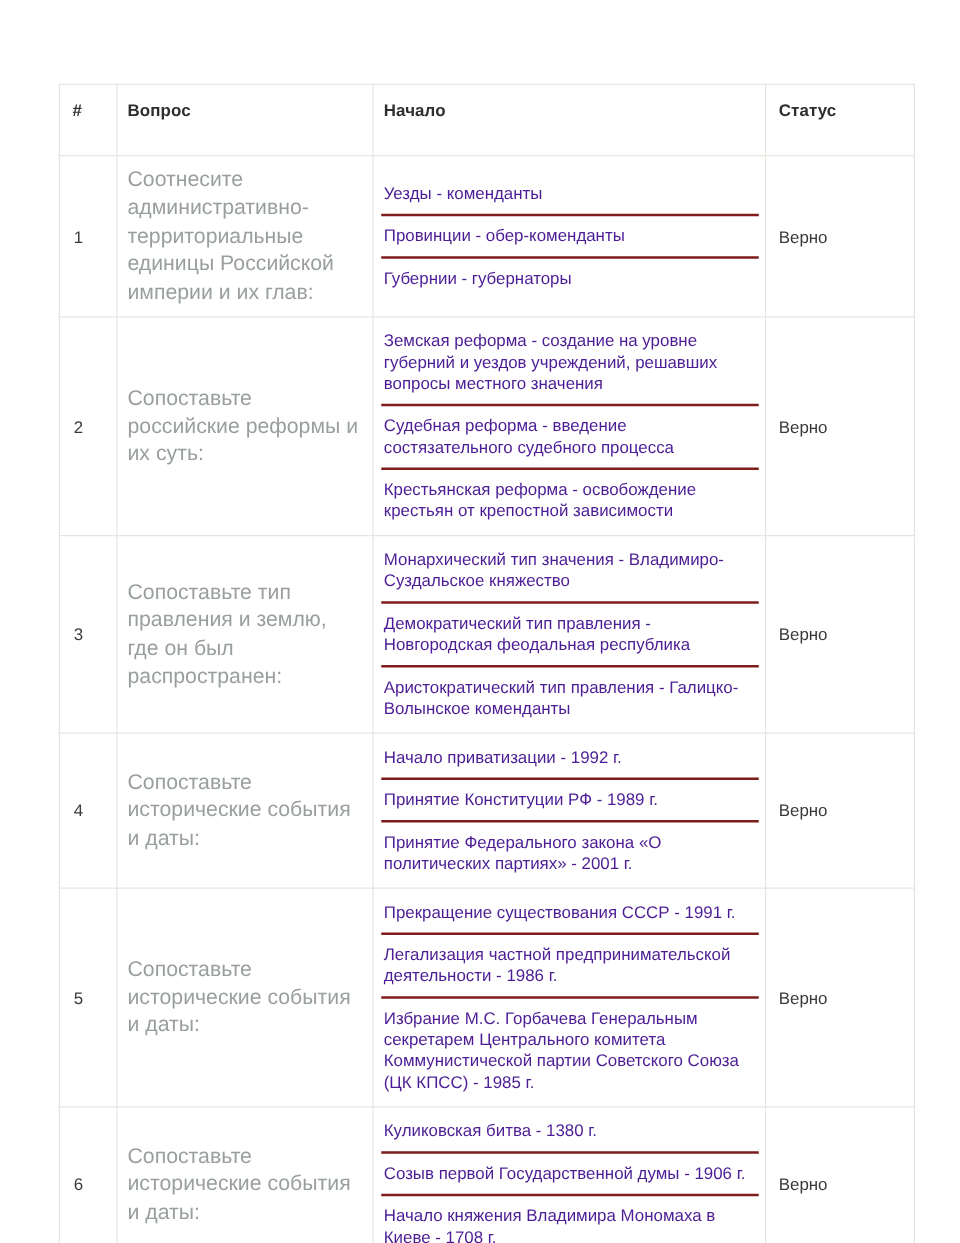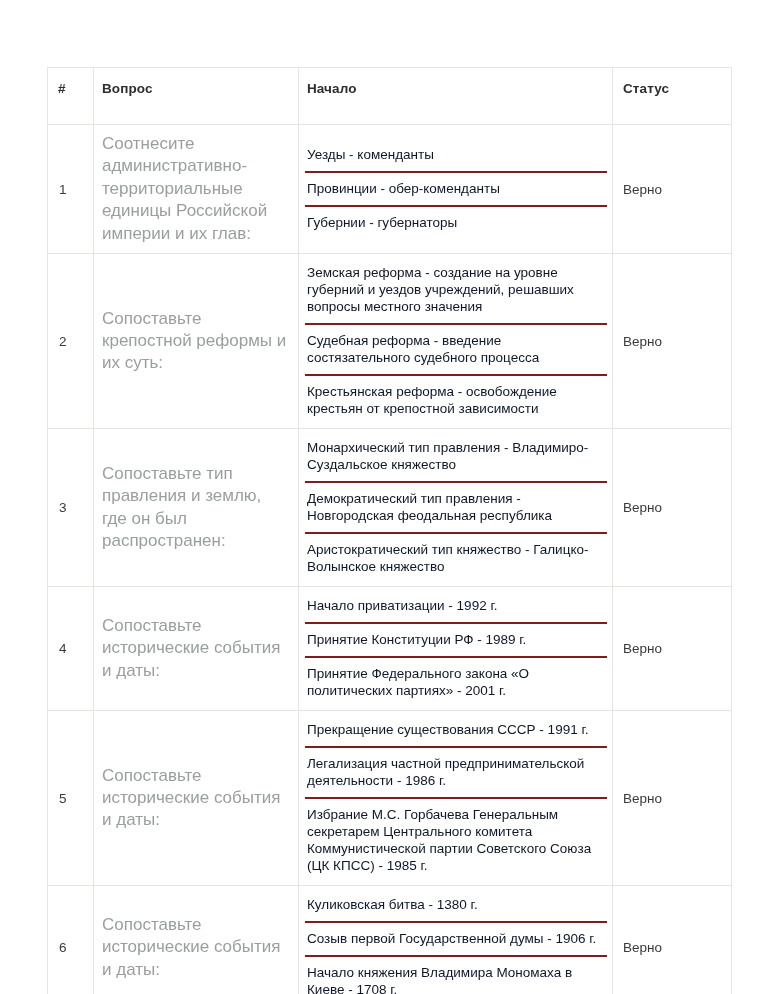--- a/index.html
+++ b/index.html
@@ -62,21 +62,21 @@
   }
   td.cell-answers {
     vertical-align: middle;
     padding: 3px 0;
   }
   .answer-item {
     margin: 0 5px 0 6px;
     padding: 7px 2px 8px 2px;
     font-size: 13.5px;
     line-height: 1.26;
-    color: #0f172a;
+    color: #4c1d95;
   }
   .answer-item + .answer-item {
     border-top: 2px solid #7f1d1d;
   }
   td.cell-status {
     vertical-align: middle;
     padding: 6px 6px 6px 10px;
     font-size: 13.5px;
     color: #3a3a3a;
   }
@@ -108,36 +108,36 @@
         <td class="cell-answers">
           <div class="answer-item">Уезды - коменданты</div>
           <div class="answer-item">Провинции - обер-коменданты</div>
           <div class="answer-item">Губернии - губернаторы</div>
         </td>
         <td class="cell-status">Верно</td>
       </tr>
 
       <tr>
         <td class="cell-num">2</td>
-        <td class="cell-question">Сопоставьте крепостной реформы и их суть:</td>
+        <td class="cell-question">Сопоставьте российские реформы и их суть:</td>
         <td class="cell-answers">
           <div class="answer-item">Земская реформа - создание на уровне губерний и уездов учреждений, решавших вопросы местного значения</div>
           <div class="answer-item">Судебная реформа - введение состязательного судебного процесса</div>
           <div class="answer-item">Крестьянская реформа - освобождение крестьян от крепостной зависимости</div>
         </td>
         <td class="cell-status">Верно</td>
       </tr>
 
       <tr>
         <td class="cell-num">3</td>
         <td class="cell-question">Сопоставьте тип правления и землю, где он был распространен:</td>
         <td class="cell-answers">
-          <div class="answer-item">Монархический тип правления - Владимиро-Суздальское княжество</div>
+          <div class="answer-item">Монархический тип значения - Владимиро-Суздальское княжество</div>
           <div class="answer-item">Демократический тип правления - Новгородская феодальная республика</div>
-          <div class="answer-item">Аристократический тип княжество - Галицко-Волынское княжество</div>
+          <div class="answer-item">Аристократический тип правления - Галицко-Волынское коменданты</div>
         </td>
         <td class="cell-status">Верно</td>
       </tr>
 
       <tr>
         <td class="cell-num">4</td>
         <td class="cell-question">Сопоставьте исторические события и даты:</td>
         <td class="cell-answers">
           <div class="answer-item">Начало приватизации - 1992 г.</div>
           <div class="answer-item">Принятие Конституции РФ - 1989 г.</div>

